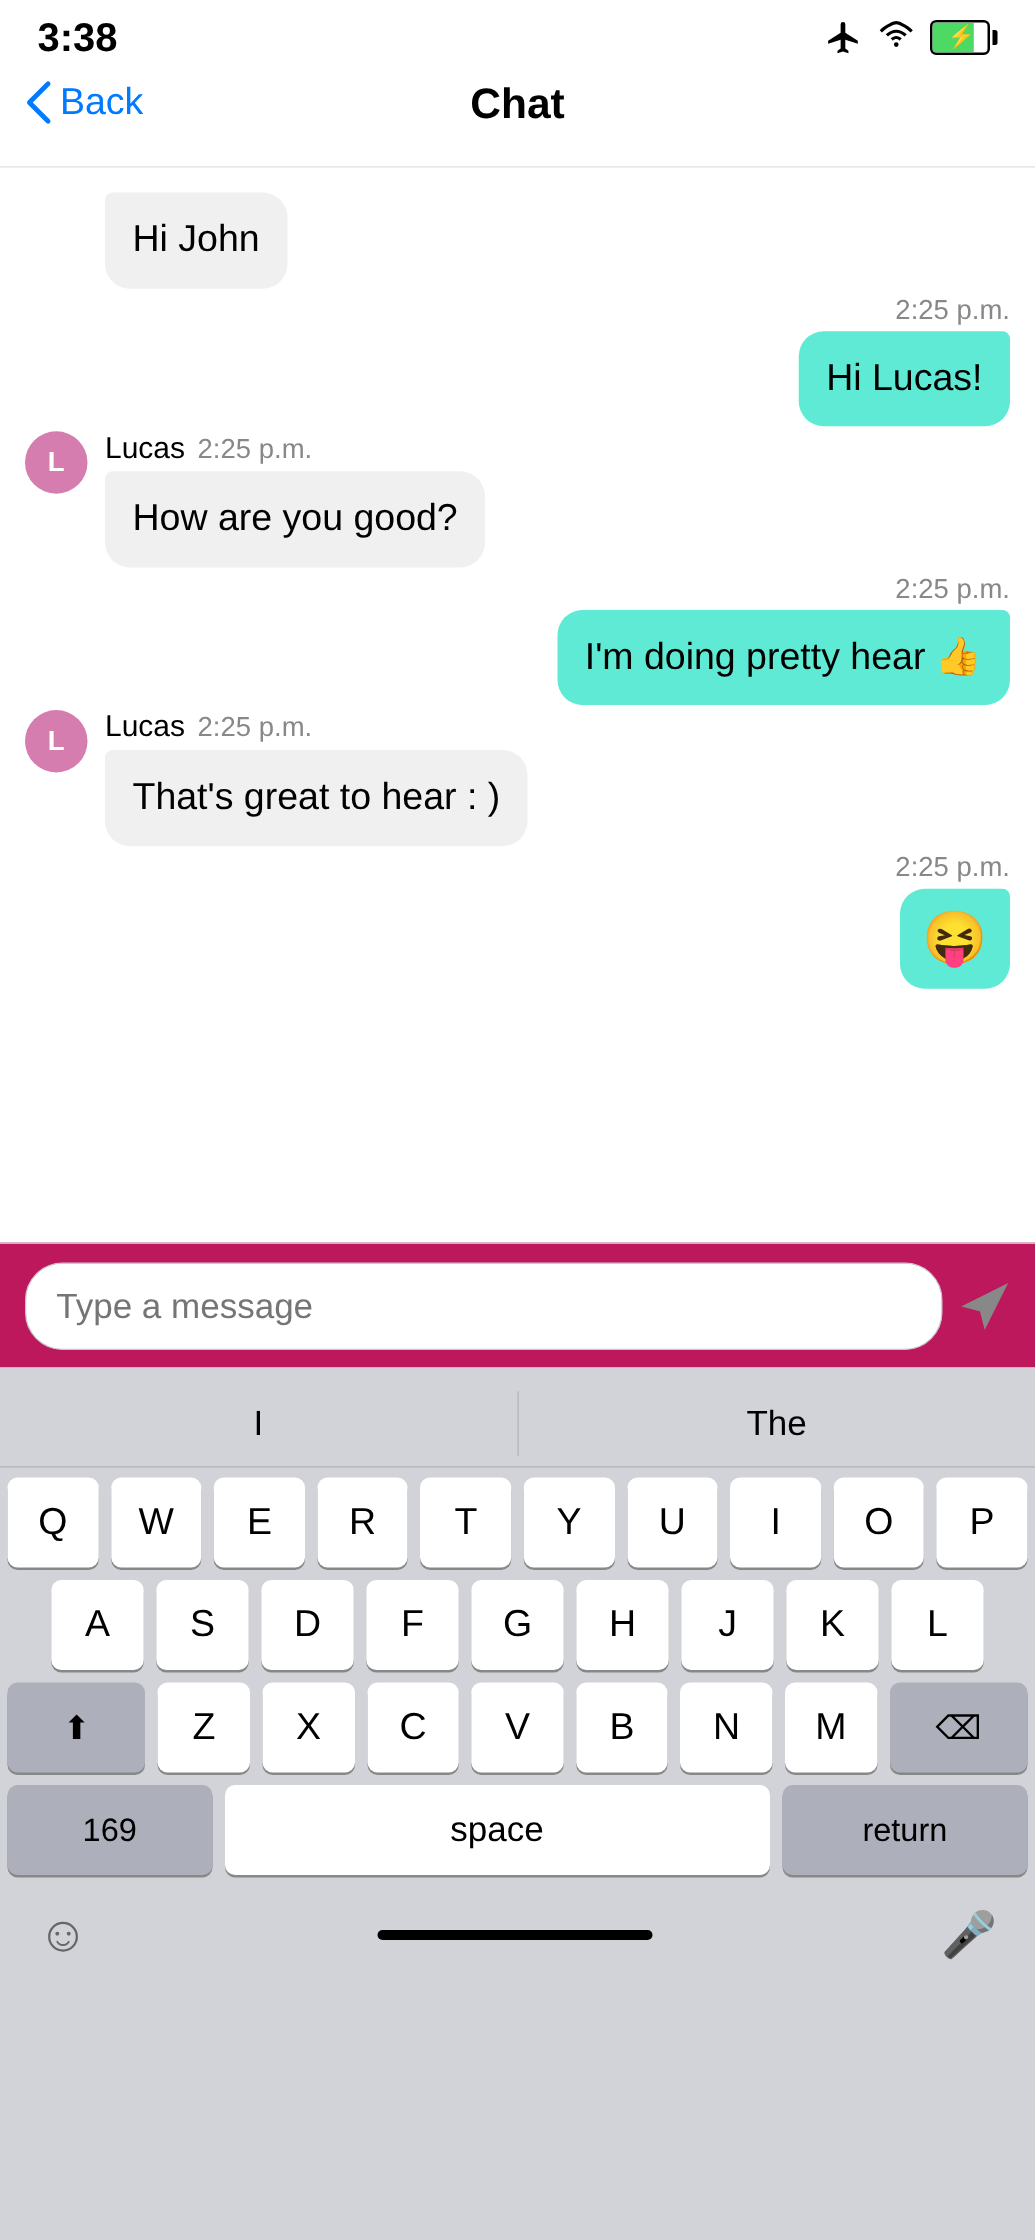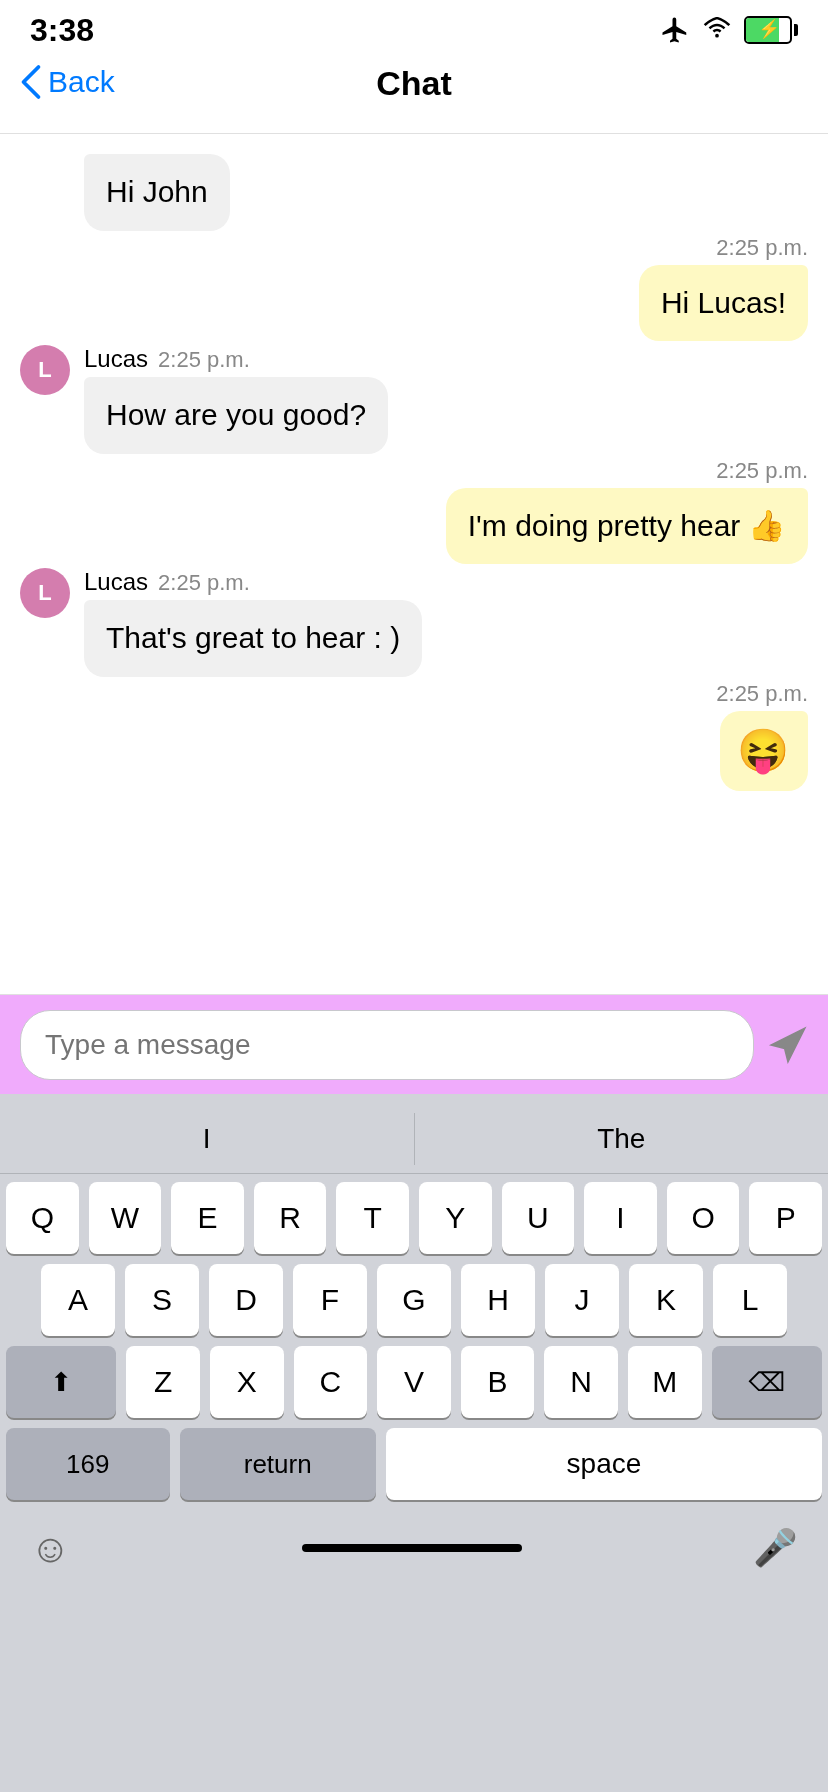--- a/index.html
+++ b/index.html
@@ -131,36 +131,36 @@
       border-radius: 20px;
       font-size: 30px;
       line-height: 1.35;
       color: #000;
     }
     .bubble.received-bubble {
       background: #f0f0f0;
       border-radius: 6px 20px 20px 20px;
     }
     .bubble.sent-bubble {
-      background: #fef9c3;
+      background: #5eead4;
       border-radius: 20px 6px 20px 20px;
     }
 
     
     .no-avatar-space {
       width: 50px;
       flex-shrink: 0;
     }
 
     
     .input-area {
       display: flex;
       align-items: center;
       padding: 16px 20px;
-      background: #f0abfc;
+      background: #be185d;
       border-top: 1px solid #e0e0e0;
       gap: 14px;
       height: 100px;
     }
     .message-input {
       flex: 1;
       border: 1.5px solid #c8c8cd;
       border-radius: 30px;
       padding: 16px 24px;
       font-size: 28px;
@@ -428,22 +428,22 @@
       <div class="key">C</div>
       <div class="key">V</div>
       <div class="key">B</div>
       <div class="key">N</div>
       <div class="key">M</div>
       <div class="key special wide" style="font-size:26px;">⌫</div>
     </div>
 
     <div class="key-row">
       <div class="key special wide">169</div>
+      <div class="key space-key">space</div>
       <div class="key special return-key">return</div>
-      <div class="key space-key">space</div>
     </div>
   </div>
 
   <div class="bottom-bar">
     <div class="bottom-bar-icons">
       <span style="font-size:40px; color:#666;">☺</span>
       <div>
         <div class="home-indicator"></div>
       </div>
       <span style="font-size:36px; color:#666;">🎤</span>

